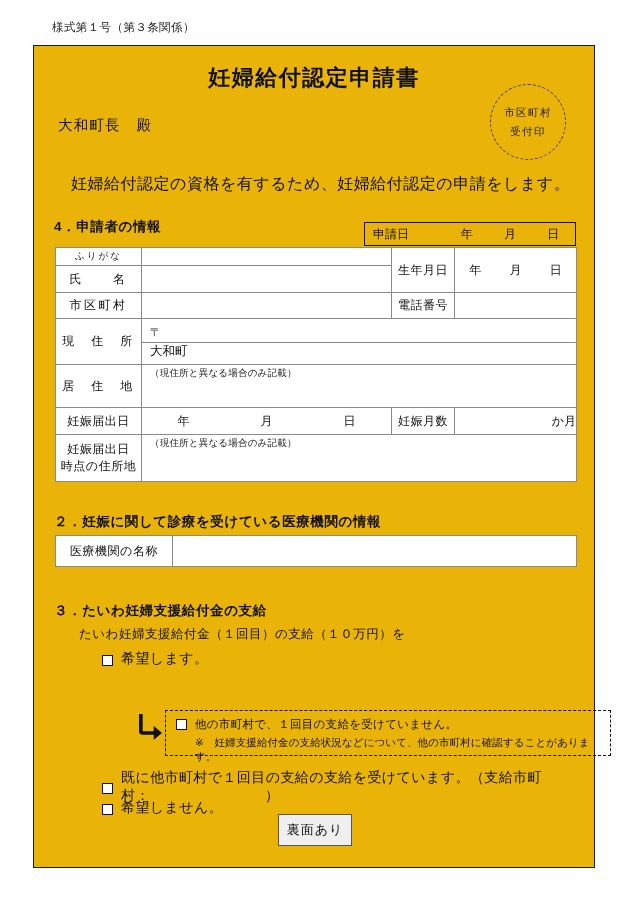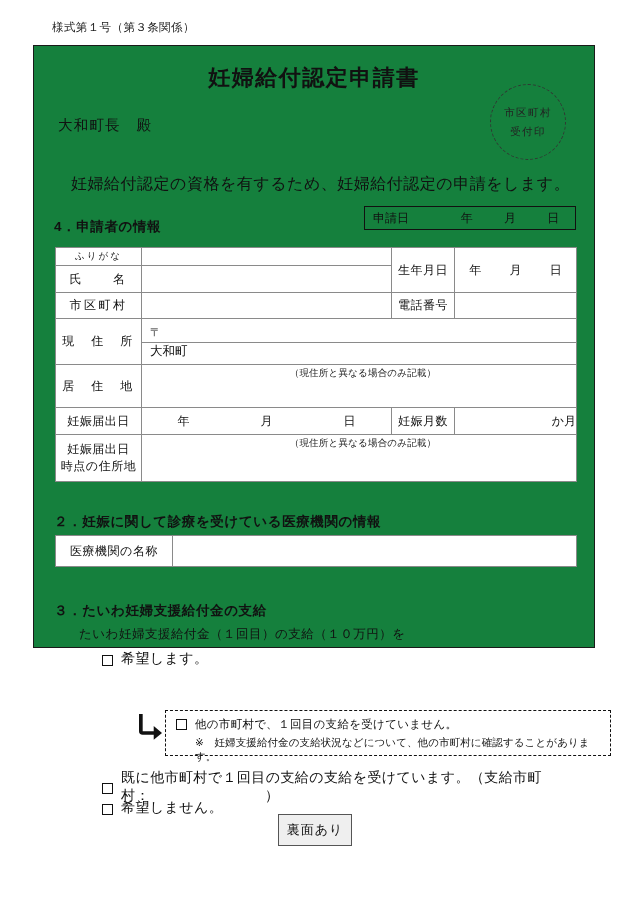--- a/index.html
+++ b/index.html
@@ -26,24 +26,24 @@
     color: #1a1a1a;
     white-space: nowrap;
   }
 
   
   .page-frame {
     position: absolute;
     left: 33px;
     top: 45px;
     width: 562px;
-    height: 603px;
+    height: 823px;
     border: 1.6px solid #1a1a1a;
     box-sizing: border-box;
-    background: #15803d;
+    background: #eab308;
   }
 
   
   .doc-title {
     position: absolute;
     left: 0;
     right: 0;
     top: 17px;
     text-align: center;
     font-size: 22px;
@@ -96,21 +96,21 @@
     letter-spacing: 0.6px;
   }
   #sec1-head { left: 20px; top: 172px; }
   #sec2-head { left: 20px; top: 467px; }
   #sec3-head { left: 20px; top: 556px; }
 
   
   .apply-date-box {
     position: absolute;
     left: 330px;
-    top: 160px;
+    top: 176px;
     width: 212px;
     height: 24px;
     border: 1.5px solid #111;
     box-sizing: border-box;
     display: flex;
     align-items: center;
     font-size: 12px;
   }
   .apply-date-box .lbl { padding-left: 8px; width: 72px; }
   .apply-date-box .ymd { flex: 1; display: flex; }
@@ -155,21 +155,20 @@
 
   .ymd-cell { display: flex; height: 100%; align-items: center; }
   .ymd-cell span { flex: 1; text-align: center; }
 
   .note-sm {
     font-size: 9.5px;
     letter-spacing: 0.2px;
     color: #1a1a1a;
     padding: 2px 0 0 8px;
     display: block;
-    text-align: center;
   }
   .cell-pad { padding-left: 8px; }
   .cell-pad-r { padding-right: 8px; text-align: right; }
 
   
   .mynum {
     display: flex;
     height: 100%;
     align-items: stretch;
   }

